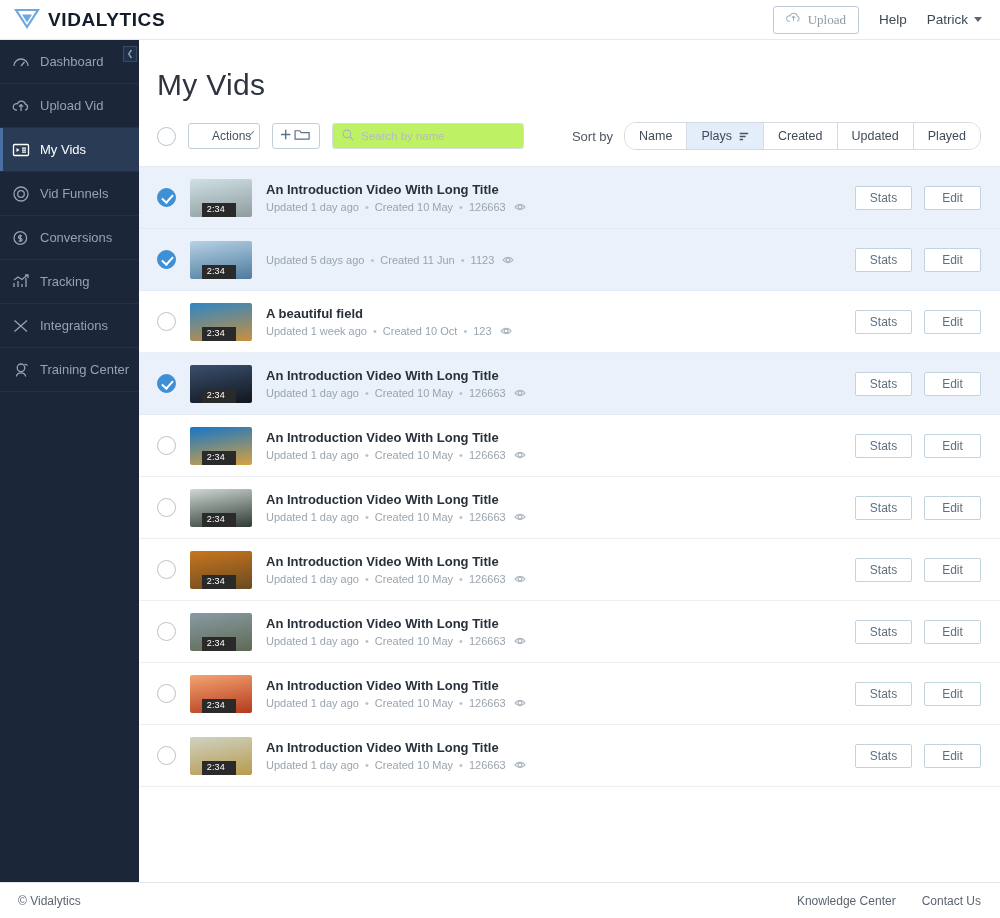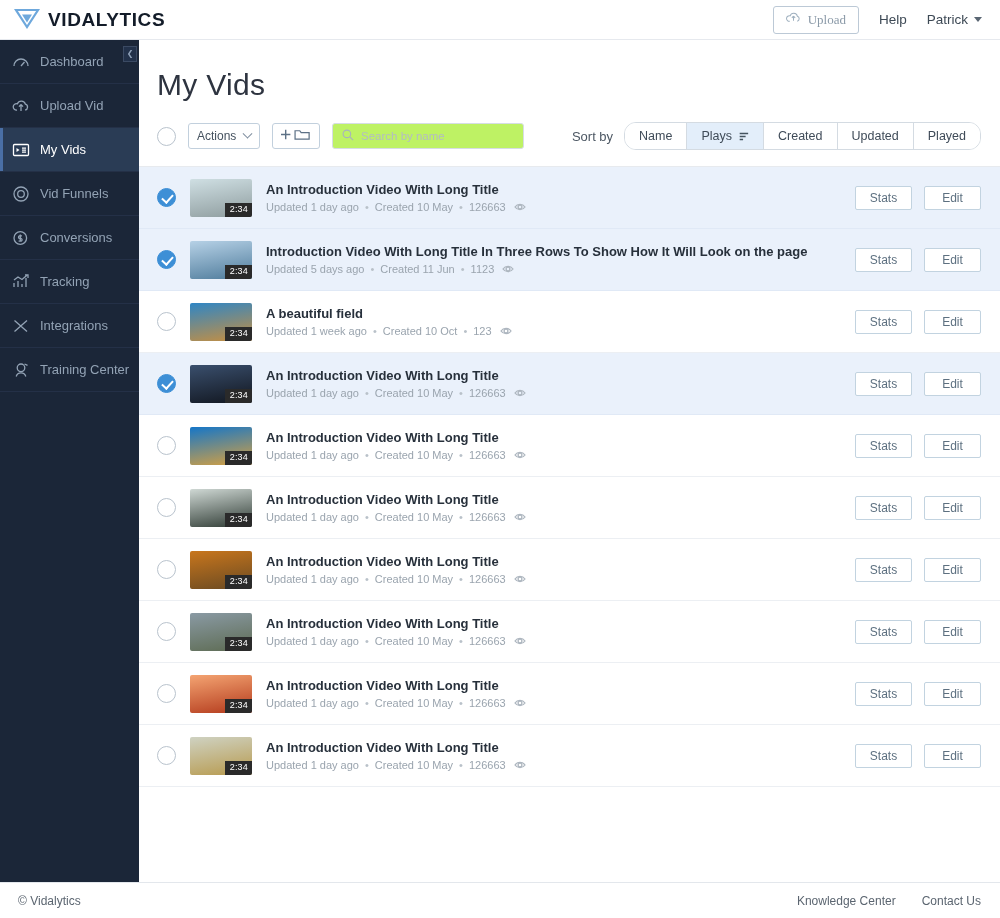--- a/index.html
+++ b/index.html
@@ -96,21 +96,21 @@
   }
   .round-check.checked::after {
     content: ""; position: absolute; left: 5.5px; top: 3px;
     width: 5px; height: 9px; border: solid #fff;
     border-width: 0 2px 2px 0; transform: rotate(42deg);
   }
   .actions-select {
     display: flex; align-items: center; justify-content: space-between;
     width: 72px; min-width: 72px; height: 26px;
     border: 1px solid #c2d0dd; border-radius: 3px; background: #fff;
-    padding: 0 8px; font-size: 12px; color: #45525f; cursor: pointer;
+    padding: 0 23px; font-size: 12px; color: #45525f; cursor: pointer;
   }
   .sel-caret {
     width: 7px; height: 7px; border-right: 1.5px solid #7b8b9c;
     border-bottom: 1.5px solid #7b8b9c; transform: rotate(45deg) translate(-2px,-2px);
   }
   .addfolder-btn {
     width: 48px; height: 26px; border: 1px solid #c2d0dd; border-radius: 3px;
     background: #fff; display: flex; align-items: center; justify-content: center;
     gap: 3px; cursor: pointer; color: #5d7186;
   }
@@ -143,23 +143,23 @@
     height: 62px; padding: 0 19px 0 18px;
     border-bottom: 1px solid #eceff3; background: #fff;
   }
   .vid-row.selected { background: #eaf1fb; border-bottom-color: #e0e9f6; }
   .vid-check { margin-right: 14px; }
   .thumb {
     width: 62px; height: 38px; flex: 0 0 62px; border-radius: 2px;
     position: relative; overflow: hidden; margin-right: 14px; cursor: pointer;
   }
   .thumb .dur {
-    position: absolute; right: 0; bottom: 0;
+    position: absolute; right: 16px; bottom: 0;
     background: #2a2a2a; color: #fff; font-size: 9px;
-    padding: 2px 4px 3px 5px; line-height: 1; letter-spacing: .2px;
+    padding: 2px 11px 3px 5px; line-height: 1; letter-spacing: .2px;
   }
   .vid-info { flex: 1; min-width: 0; }
   .vid-title {
     font-size: 13px; color: #27303b; font-weight: 600; margin-bottom: 4px;
     white-space: nowrap; overflow: hidden; text-overflow: ellipsis; cursor: pointer;
   }
   .vid-meta {
     font-size: 11px; color: #9aa4ae; display: flex; align-items: center; gap: 6px;
   }
   .vid-meta .dot { color: #b9c1c9; }
@@ -375,21 +375,20 @@
               <button class="sm-btn">Stats</button>
               <button class="sm-btn">Edit</button>
             </div>
           </div>
           <div class="vid-row selected">
             <div class="round-check vid-check checked"></div>
             <div class="thumb" style="background: linear-gradient(170deg, rgb(182, 209, 230) 0%, rgb(78, 123, 155) 100%);">
               <span class="dur">2:34</span>
             </div>
             <div class="vid-info">
-              <div class="vid-title">Introduction Video With Long Title In Three Rows To Show How It Will Look on the page</div>
               <div class="vid-meta">
                 <span>Updated 5 days ago</span>
                 <span class="dot">•</span>
                 <span>Created 11 Jun</span>
                 <span class="dot">•</span>
                 <span>1123</span>
                 <span style="display: inline-flex; align-items: center; color: rgb(173, 182, 191); margin-left: 2px;">
                   <svg class="ico" width="12" height="12" viewBox="0 0 12 12">
                     <path d="M1 6 C3.5 2.4 8.5 2.4 11 6 C8.5 9.6 3.5 9.6 1 6 Z" fill="none" stroke="currentColor" stroke-width="1.3"></path>
                     <circle cx="6" cy="6" r="1.9" fill="none" stroke="currentColor" stroke-width="1.3"></circle>

